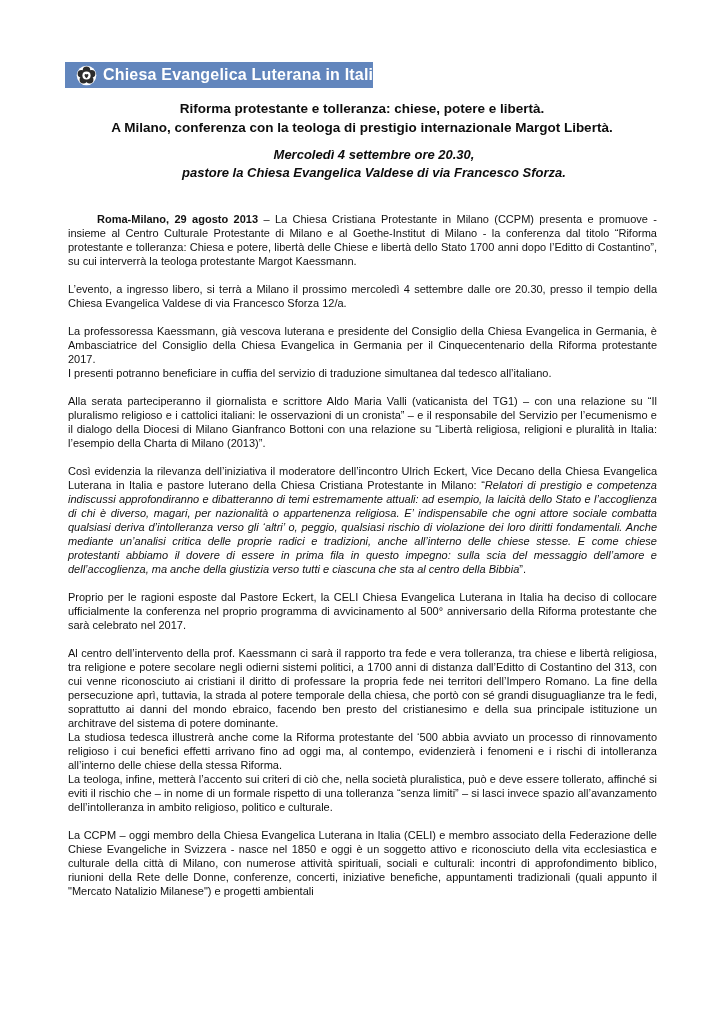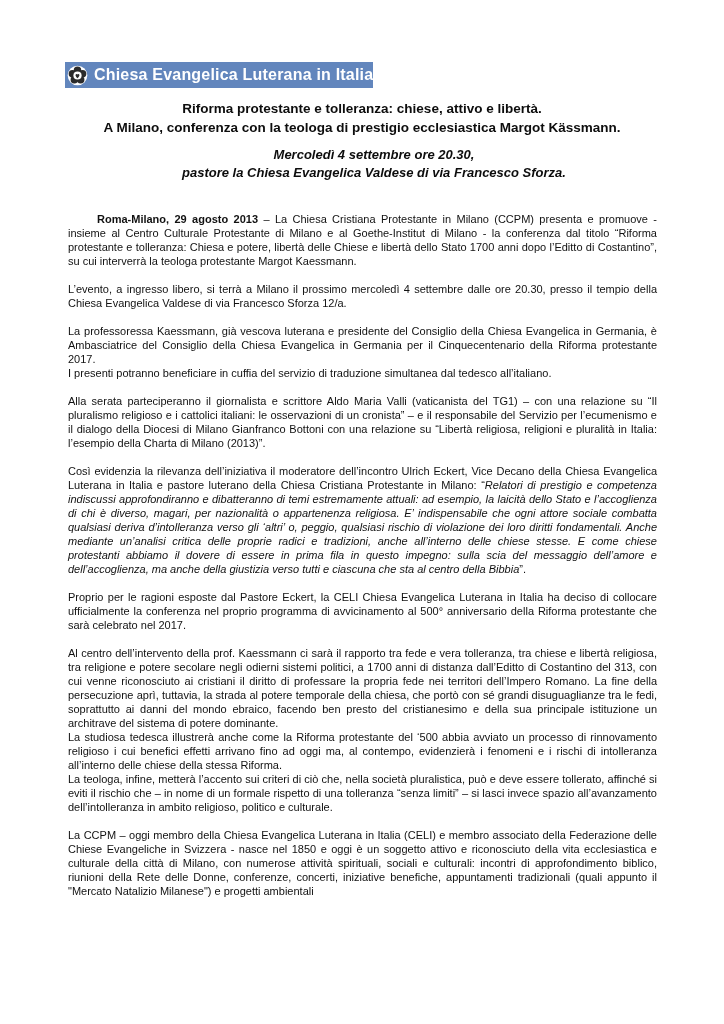--- a/index.html
+++ b/index.html
@@ -17,21 +17,21 @@
   }
   .banner {
     position: absolute;
     left: 65px;
     top: 62px;
     width: 308px;
     height: 26px;
     background: #6286bd;
     display: flex;
     align-items: center;
-    padding-left: 2px;
+    padding-left: 11px;
     box-sizing: border-box;
   }
   .rose {
     width: 21px;
     height: 21px;
     display: inline-block;
     flex: 0 0 auto;
   }
   .rose svg { width: 21px; height: 21px; display: block; }
   .banner-text {
@@ -96,22 +96,22 @@
         <circle cx="6.2" cy="10.1" r="4.3"></circle>
       </g>
       <circle cx="12" cy="12" r="4.7" fill="#ffffff"></circle>
       <path d="M12 15.2 C 9.3 13.1 9.2 10.6 10.9 10.4 C 11.5 10.35 12 10.9 12 10.9 C 12 10.9 12.5 10.35 13.1 10.4 C 14.8 10.6 14.7 13.1 12 15.2 Z" fill="#2b2b2b"></path>
     </svg>
   </span>
   <span class="banner-text">Chiesa Evangelica Luterana in Italia</span>
 </div>
 
 <div class="title-block">
-  <span>Riforma protestante e tolleranza: chiese, attivo e libertà.</span><br>
-  <span>A Milano, conferenza con la teologa di prestigio ecclesiastica Margot Kässmann.</span>
+  <span>Riforma protestante e tolleranza: chiese, potere e libertà.</span><br>
+  <span>A Milano, conferenza con la teologa di prestigio internazionale Margot Libertà.</span>
 </div>
 
 <div class="schedule-block">
   <span>Mercoledì 4 settembre ore 20.30,</span><br>
   <span>pastore la Chiesa Evangelica Valdese di via Francesco Sforza.</span>
 </div>
 
 <div class="body-text">
 
   <p><span class="b">Roma-Milano, 29 agosto 2013</span><span> – La Chiesa Cristiana Protestante in Milano (CCPM) presenta e promuove - insieme al Centro Culturale Protestante di Milano e al Goethe-Institut di Milano - la conferenza dal titolo “Riforma protestante e tolleranza: Chiesa e potere, libertà delle Chiese e libertà dello Stato 1700 anni dopo l’Editto di Costantino”, su cui interverrà la teologa protestante Margot Kaessmann.</span></p>

